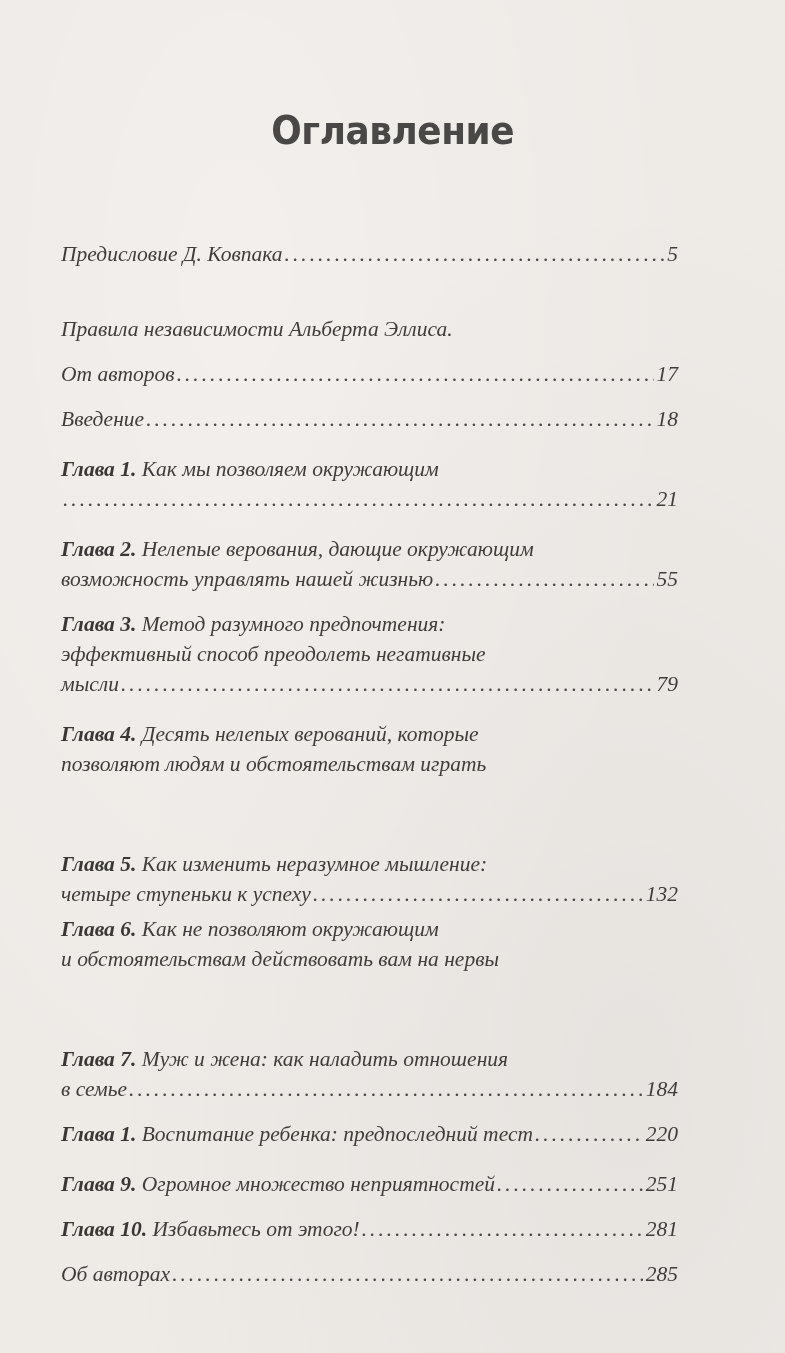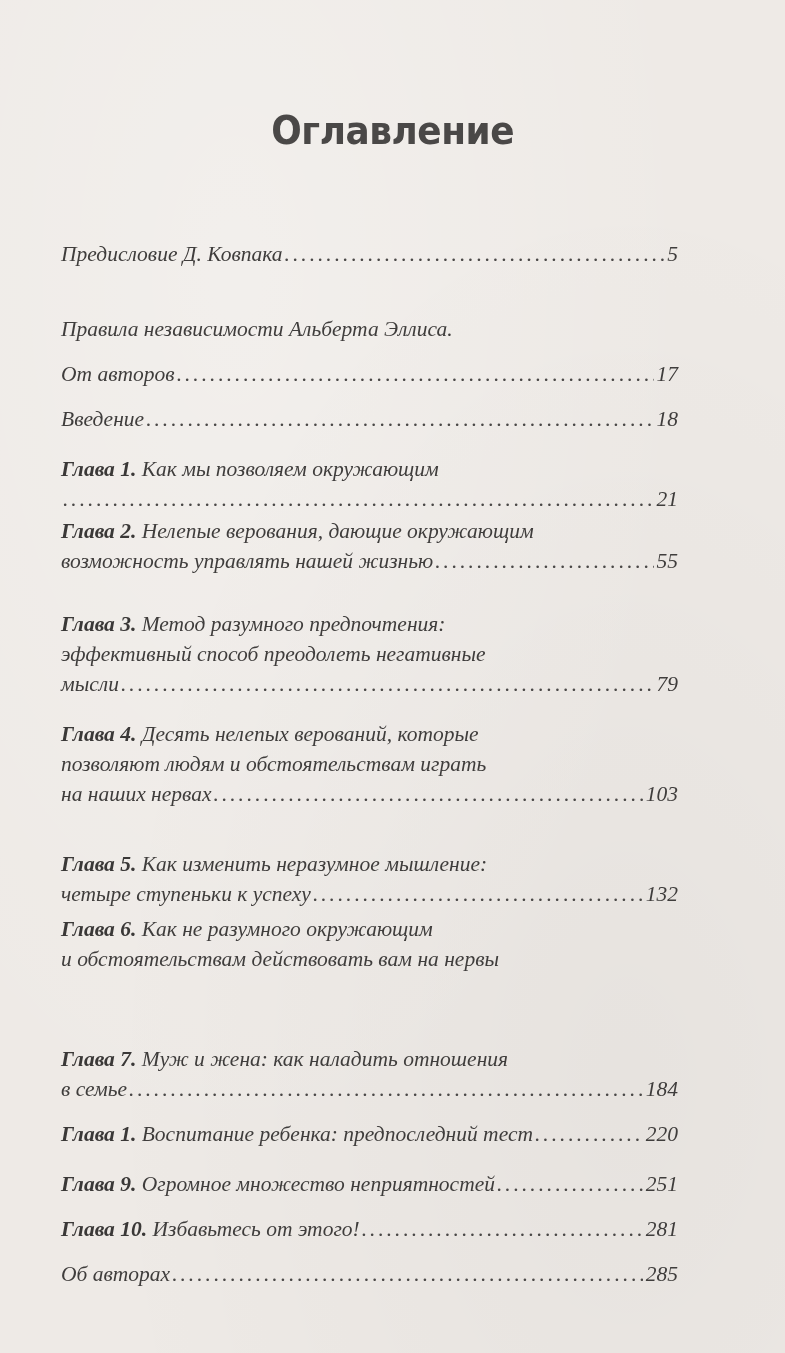--- a/index.html
+++ b/index.html
@@ -104,56 +104,51 @@
           <span class="pg">18</span>
         </div>
       </div>
       <div class="entry" style="top: 454px;">
         <div class="line"><span class="txt"><span class="lbl">Глава 1.</span><span> Как мы позволяем окружающим</span></span></div>
         <div class="line last">
           <span class="leader"></span>
           <span class="pg">21</span>
         </div>
       </div>
-      <div class="entry" style="top: 516px;">
+      <div class="entry" style="top: 534px;">
         <div class="line"><span class="txt"><span class="lbl">Глава 2.</span><span> Нелепые верования, дающие окружающим</span></span></div>
         <div class="line last">
           <span class="txt"><span>возможность управлять нашей жизнью</span></span>
           <span class="leader"></span>
           <span class="pg">55</span>
         </div>
       </div>
       <div class="entry" style="top: 609px;">
         <div class="line"><span class="txt"><span class="lbl">Глава 3.</span><span> Метод разумного предпочтения:</span></span></div>
         <div class="line"><span class="txt"><span>эффективный способ преодолеть негативные</span></span></div>
         <div class="line last">
           <span class="txt"><span>мысли</span></span>
           <span class="leader"></span>
           <span class="pg">79</span>
         </div>
       </div>
       <div class="entry" style="top: 719px;">
         <div class="line"><span class="txt"><span class="lbl">Глава 4.</span><span> Десять нелепых верований, которые</span></span></div>
         <div class="line"><span class="txt"><span>позволяют людям и обстоятельствам играть</span></span></div>
-        <div class="line last">
-          <span class="txt"><span>на наших нервах</span></span>
-          <span class="leader"></span>
-          <span class="pg">103</span>
-        </div>
       </div>
       <div class="entry" style="top: 849px;">
         <div class="line"><span class="txt"><span class="lbl">Глава 5.</span><span> Как изменить неразумное мышление:</span></span></div>
         <div class="line last">
           <span class="txt"><span>четыре ступеньки к успеху</span></span>
           <span class="leader"></span>
           <span class="pg">132</span>
         </div>
       </div>
       <div class="entry" style="top: 914px;">
-        <div class="line"><span class="txt"><span class="lbl">Глава 6.</span><span> Как не разумного окружающим</span></span></div>
+        <div class="line"><span class="txt"><span class="lbl">Глава 6.</span><span> Как не позволяют окружающим</span></span></div>
         <div class="line"><span class="txt"><span>и обстоятельствам действовать вам на нервы</span></span></div>
       </div>
       <div class="entry" style="top: 1044px;">
         <div class="line"><span class="txt"><span class="lbl">Глава 7.</span><span> Муж и жена: как наладить отношения</span></span></div>
         <div class="line last">
           <span class="txt"><span>в семье</span></span>
           <span class="leader"></span>
           <span class="pg">184</span>
         </div>
       </div>

